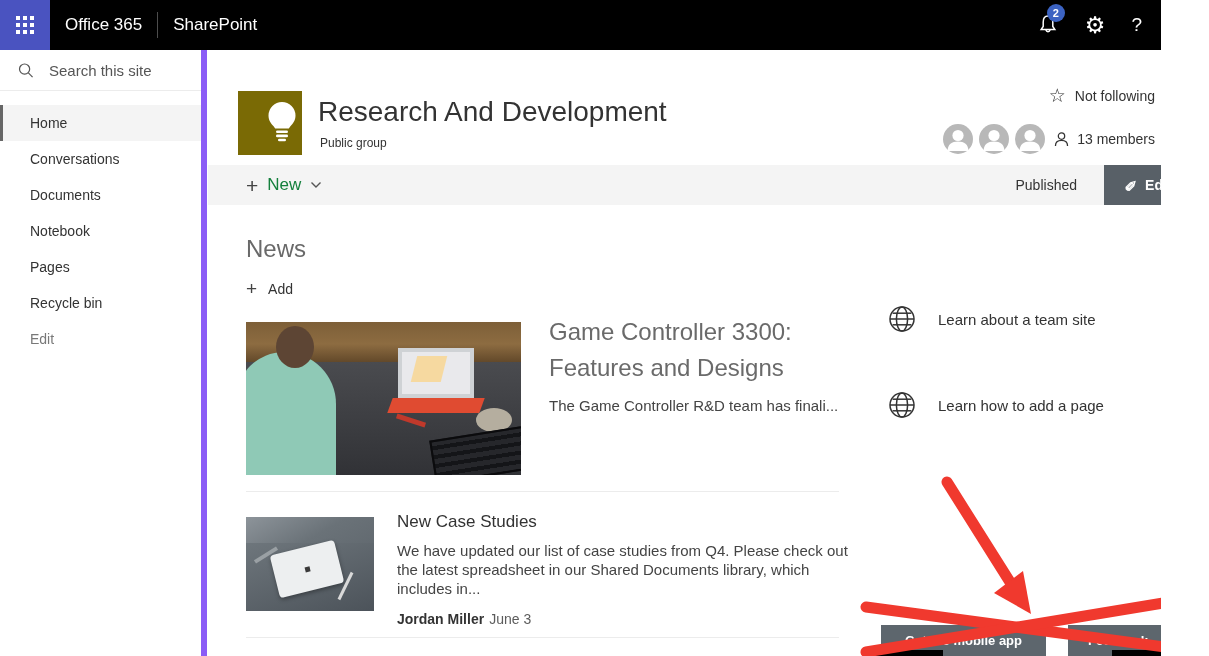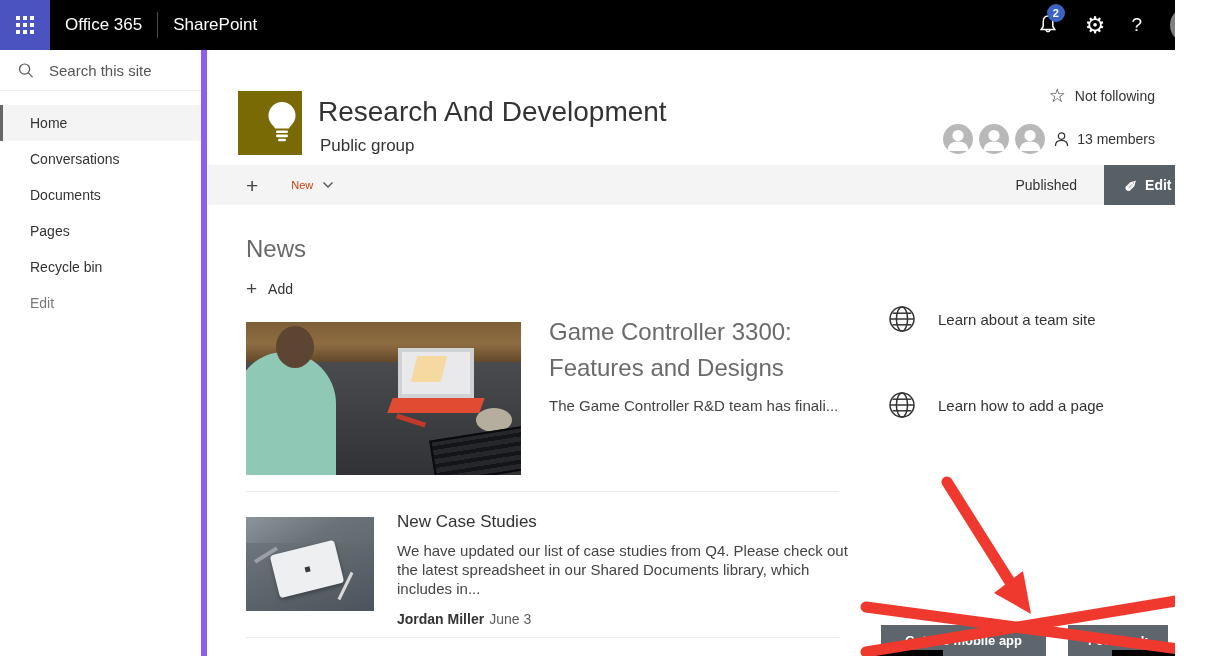--- a/index.html
+++ b/index.html
@@ -1,17 +1,17 @@
 <!DOCTYPE html>
 <html><head>
 <meta charset="utf-8">
 <style>
   html,body{margin:0;padding:0;background:#fff;}
   .screen{position:relative;width:1161px;height:656px;background:#fff;overflow:hidden;
-          font-family:"Liberation Sans",sans-serif;color:#333;padding-left:14px;}
+          font-family:"Liberation Sans",sans-serif;color:#333;}
 
   
   .topbar{position:absolute;left:0;top:0;width:1209px;height:50px;background:#000;display:flex;align-items:center;}
   .waffle{width:50px;height:50px;background:#4a53c0;display:flex;align-items:center;justify-content:center;cursor:pointer;flex:0 0 auto;}
   .waffle-grid{display:grid;grid-template-columns:repeat(3,4px);grid-template-rows:repeat(3,4px);gap:3px;}
   .waffle-grid span{background:#fff;width:4px;height:4px;}
   .tb-brand{color:#fff;font-size:17px;margin-left:15px;cursor:pointer;}
   .tb-divider{width:1px;height:26px;background:#4d4d4d;margin:0 15px;}
   .tb-product{color:#fff;font-size:17px;cursor:pointer;}
   .topbar-right{position:absolute;right:0;top:0;height:50px;display:flex;align-items:center;}
@@ -31,34 +31,34 @@
   .search-row input::placeholder{color:#555;opacity:1;}
   .nav{margin-top:14px;}
   .nav-item{height:36px;line-height:36px;padding-left:30px;font-size:14px;color:#333;cursor:pointer;}
   .nav-item.selected{background:#f4f4f4;border-left:3px solid #666;padding-left:27px;}
   .nav-item.muted{color:#787878;}
 
   
   .site-header{position:absolute;left:208px;top:66px;width:984px;height:115px;background:#fff;}
   .site-logo{position:absolute;left:30px;top:25px;width:64px;height:64px;background:#7a6a05;cursor:pointer;}
   .site-title{position:absolute;left:110px;top:30px;font-size:28px;font-weight:300;color:#333;cursor:pointer;}
-  .site-subtitle{position:absolute;left:112px;top:70px;font-size:17px;color:#333;}
+  .site-subtitle{position:absolute;left:112px;top:70px;font-size:12px;color:#333;}
   .follow{position:absolute;top:20px;right:37px;display:flex;align-items:center;gap:9px;cursor:pointer;}
   .star-glyph{font-size:19px;color:#2b2b2b;line-height:1;}
   .follow-label{font-size:14px;color:#333;}
   .members{position:absolute;top:58px;right:37px;display:flex;align-items:center;}
   .member-avatar{margin-right:6px;line-height:0;}
   .members-count{display:flex;align-items:center;gap:7px;cursor:pointer;margin-left:2px;}
   .members-label{font-size:14px;color:#333;}
 
   
   .commandbar{position:absolute;left:208px;top:165px;width:984px;height:40px;background:#f4f4f4;display:flex;align-items:center;}
   .new-btn{margin-left:38px;display:flex;align-items:center;gap:9px;cursor:pointer;}
   .plus-glyph{font-size:21px;font-weight:300;color:#444;line-height:1;}
-  .new-label{font-size:11px;color:#c2410c;margin-left:24px;}
+  .new-label{font-size:17px;color:#15803d;}
   .cb-spacer{flex:1;}
   .published{font-size:14px;color:#333;margin-right:27px;}
   .edit-btn{width:88px;height:40px;background:#586067;color:#fff;display:flex;align-items:center;justify-content:center;
             gap:8px;font-size:14px;font-weight:bold;cursor:pointer;}
   .pencil-glyph{font-size:15px;transform:scaleY(-1);display:inline-block;}
 
   
   .content{position:absolute;left:208px;top:205px;width:984px;height:451px;background:#fff;}
   .col-heading{font-size:24px;font-weight:300;color:#696969;}
   .news-heading{position:absolute;left:38px;top:30px;}
@@ -176,20 +176,21 @@
       <svg width="17" height="17" viewBox="0 0 17 17">
         <circle cx="7" cy="7" r="5.4" fill="none" stroke="#555" stroke-width="1.3"></circle>
         <line x1="11" y1="11" x2="15.5" y2="15.5" stroke="#555" stroke-width="1.3"></line>
       </svg>
       <input type="text" placeholder="Search this site" style="">
     </div>
     <nav class="nav">
       <div class="nav-item selected">Home</div>
       <div class="nav-item">Conversations</div>
       <div class="nav-item">Documents</div>
+      <div class="nav-item">Notebook</div>
       <div class="nav-item">Pages</div>
       <div class="nav-item">Recycle bin</div>
       <div class="nav-item muted">Edit</div>
     </nav>
   </aside>
 
   <section class="site-header">
     <div class="site-logo">
       <svg width="64" height="64" viewBox="0 0 64 64">
         <g fill="#fff">

